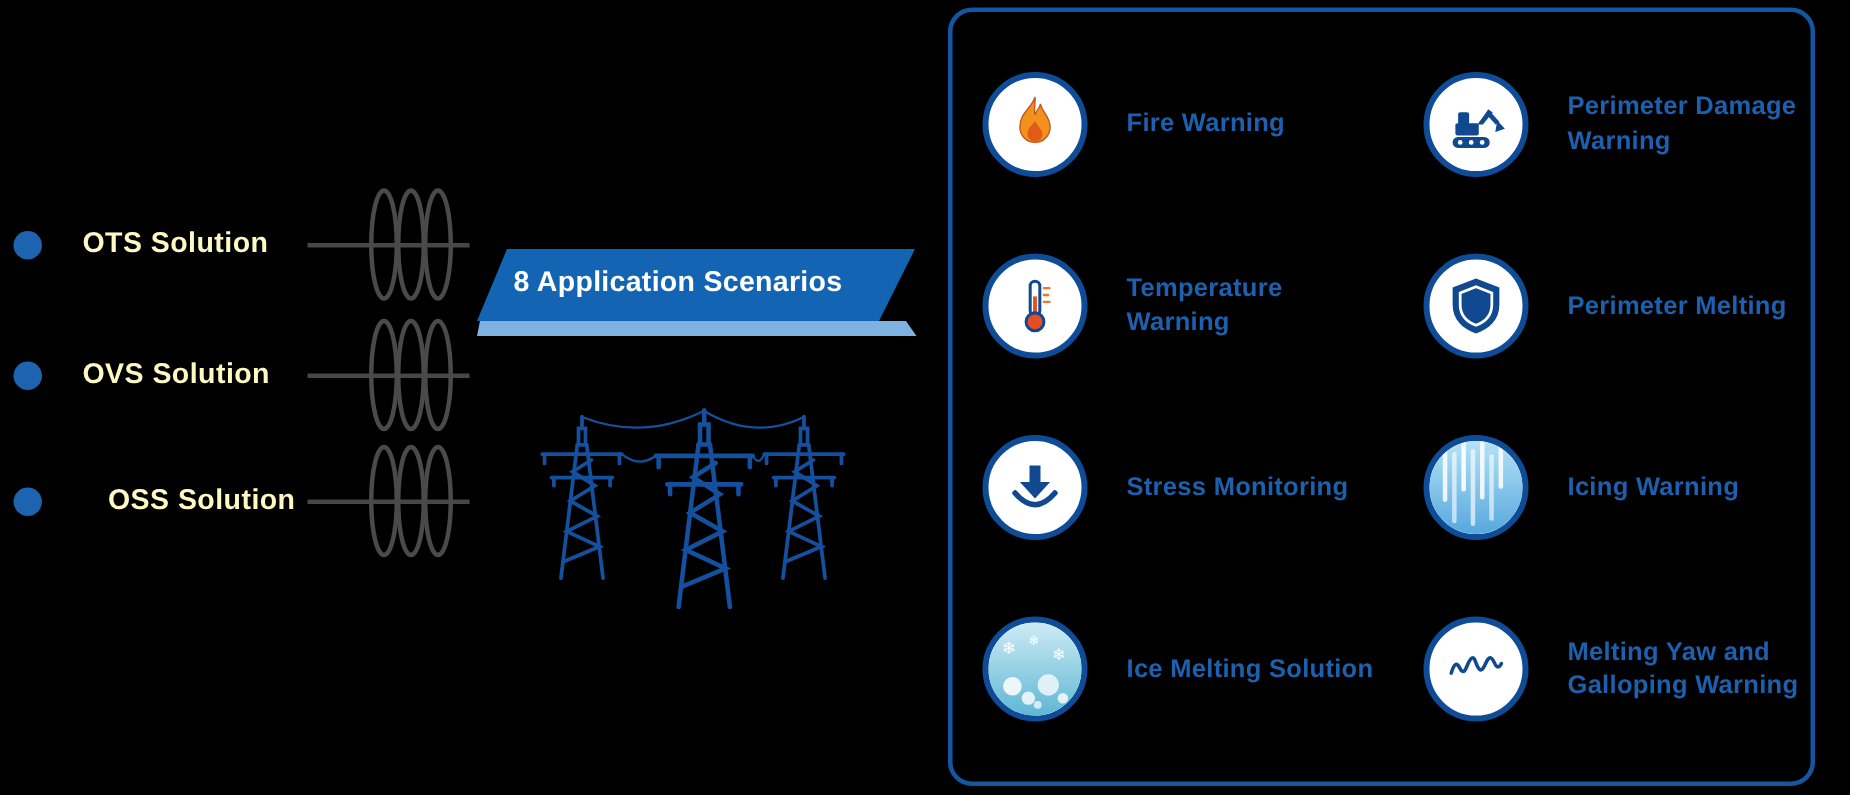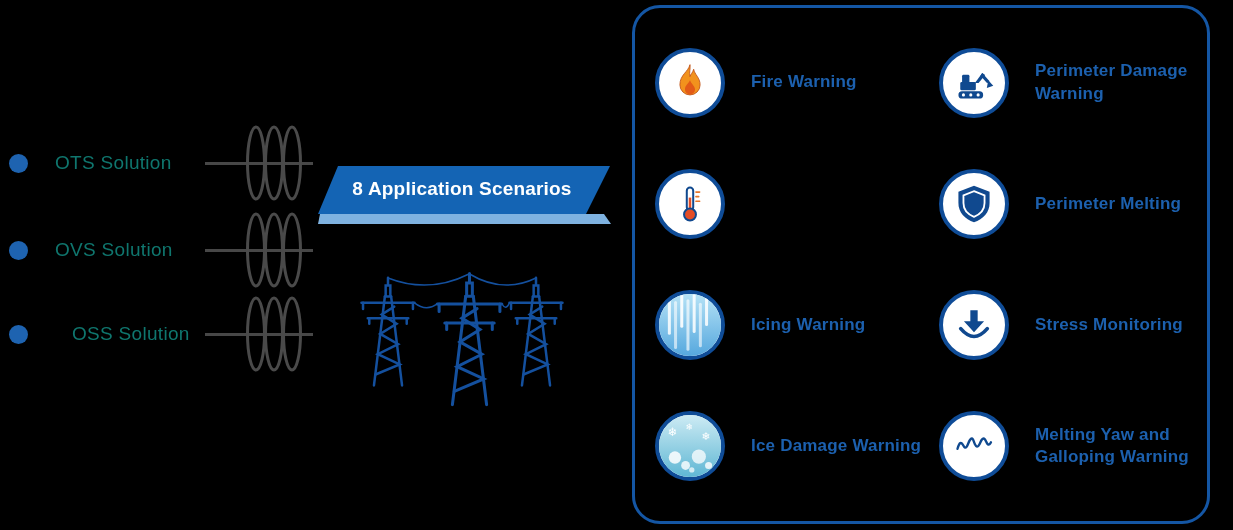--- a/index.html
+++ b/index.html
@@ -3,38 +3,38 @@
 <meta charset="utf-8">
 <style>
   html,body{margin:0;padding:0;background:#000;}
   .canvas{
     position:relative;width:1233px;height:530px;background:#000;overflow:hidden;
     font-family:"Liberation Sans",sans-serif;
   }
   
   .solution-row{position:absolute;left:0;height:30px;display:flex;align-items:center;}
   .dot{width:19px;height:19px;border-radius:50%;background:#1E63B0;margin-left:9px;margin-right:27px;flex:0 0 auto;}
-  .sol-label{font-size:19px;font-weight:normal;color:#0f766e;letter-spacing:.3px;white-space:nowrap;}
+  .sol-label{font-size:19px;font-weight:bold;color:#fef9c3;letter-spacing:.3px;white-space:nowrap;}
   .fiber-line{position:absolute;background:#474747;height:3px;width:108px;left:205px;}
   .coil{position:absolute;left:243px;}
   
   .banner{position:absolute;left:318px;top:166px;width:295px;height:68px;}
   .banner svg{position:absolute;inset:0;}
   .banner-text{
-    position:absolute;left:10px;top:12px;width:268px;text-align:center;
+    position:absolute;left:0;top:12px;width:268px;text-align:center;
     color:#fff;font-size:19px;font-weight:bold;letter-spacing:.2px;
   }
   
   .towers{position:absolute;left:337px;top:248px;}
   
   .panel{
     position:absolute;left:632px;top:5px;width:578px;height:519px;
-    border:3px solid #1456A4;border-radius:28px;box-sizing:border-box;
+    border:3px solid #1456A4;border-radius:16px;box-sizing:border-box;
     display:grid;grid-template-columns:1fr 1fr;grid-template-rows:repeat(4,1fr);
-    padding:14px 16px 14px 20px;column-gap:16px;
+    padding:14px 16px 14px 20px;column-gap:26px;
   }
   .cell{display:flex;align-items:center;gap:26px;}
   .icon-circle{
     width:62px;height:62px;border:4px solid #0F4C97;border-radius:50%;
     background:#fff;display:flex;align-items:center;justify-content:center;
     flex:0 0 auto;overflow:hidden;
   }
   .icon-circle svg{display:block;}
   .icon-circle.fill svg{width:62px;height:62px;}
   .cell-label{
@@ -150,30 +150,41 @@
 
     <div class="cell">
       <span class="icon-circle">
         <svg width="44" height="44" viewBox="0 0 48 48">
           <rect x="20.5" y="6" width="7" height="25" rx="3.5" fill="none" stroke="#10498F" stroke-width="2.2"></rect>
           <rect x="22.6" y="17" width="2.8" height="15" fill="#E44D26"></rect>
           <circle cx="24" cy="35.5" r="6.5" fill="#E44D26" stroke="#10498F" stroke-width="2.2"></circle>
           <path d="M30.5 11 h4 M30.5 16 h3 M30.5 21 h4" stroke="#E8762B" stroke-width="1.8" stroke-linecap="round"></path>
         </svg>
       </span>
+      <span class="cell-label">Temperature Warning</span>
     </div>
 
     <div class="cell">
       <span class="icon-circle">
         <svg width="44" height="44" viewBox="0 0 48 48">
           <path d="M24 4 L41 10.5 V23 c0 10.5 -7 17.5 -17 21 c-10 -3.5 -17 -10.5 -17 -21 V10.5 Z" fill="#10498F"></path>
           <path d="M24 10 L35.5 14.5 V23 c0 7.3 -4.6 12.3 -11.5 15 c-6.9 -2.7 -11.5 -7.7 -11.5 -15 V14.5 Z" fill="none" stroke="#fff" stroke-width="2"></path>
         </svg>
       </span>
       <span class="cell-label">Perimeter Melting</span>
+    </div>
+
+    <div class="cell">
+      <span class="icon-circle">
+        <svg width="44" height="44" viewBox="0 0 48 48">
+          <path d="M20 8 h8 v12 h7 L24 32 L13 20 h7 Z" fill="#10498F"></path>
+          <path d="M9.5 28 Q24 45 38.5 28" fill="none" stroke="#10498F" stroke-width="4" stroke-linecap="round"></path>
+        </svg>
+      </span>
+      <span class="cell-label">Stress Monitoring</span>
     </div>
 
     <div class="cell icon-fill">
       <span class="icon-circle fill">
         <svg width="62" height="62" viewBox="0 0 70 70">
           <defs>
             <linearGradient id="gIce" x1="0" y1="0" x2="0" y2="1">
               <stop offset="0" stop-color="#B5E2F6"></stop>
                 <stop offset="1" stop-color="#56A8DE"></stop>
             </linearGradient>
@@ -187,30 +198,20 @@
             <rect x="38" y="0" width="3.4" height="44" rx="1.7" opacity="0.85"></rect>
             <rect x="45" y="10" width="3.4" height="50" rx="1.7" opacity="0.6"></rect>
             <rect x="52" y="0" width="3.4" height="36" rx="1.7" opacity="0.85"></rect>
           </g>
         </svg>
       </span>
       <span class="cell-label">Icing Warning</span>
     </div>
 
     <div class="cell">
-      <span class="icon-circle">
-        <svg width="44" height="44" viewBox="0 0 48 48">
-          <path d="M20 8 h8 v12 h7 L24 32 L13 20 h7 Z" fill="#10498F"></path>
-          <path d="M9.5 28 Q24 45 38.5 28" fill="none" stroke="#10498F" stroke-width="4" stroke-linecap="round"></path>
-        </svg>
-      </span>
-      <span class="cell-label">Stress Monitoring</span>
-    </div>
-
-    <div class="cell">
       <span class="icon-circle fill">
         <svg width="62" height="62" viewBox="0 0 70 70">
           <defs>
             <linearGradient id="gMelt" x1="0" y1="0" x2="0" y2="1">
               <stop offset="0" stop-color="#CDEBF4"></stop>
                 <stop offset="1" stop-color="#5FB7D4"></stop>
             </linearGradient>
           </defs>
           <rect width="70" height="70" fill="url(#gMelt)"></rect>
           <g fill="#fff">
@@ -220,21 +221,21 @@
             <circle cx="56" cy="57" r="4" opacity="0.8"></circle>
             <circle cx="37" cy="62" r="3" opacity="0.7"></circle>
           </g>
           <g fill="#fff" font-family="'DejaVu Sans',sans-serif">
             <text x="10" y="24" font-size="13">❄</text>
             <text x="30" y="17" font-size="10">❄</text>
             <text x="48" y="28" font-size="12">❄</text>
           </g>
         </svg>
       </span>
-      <span class="cell-label">Ice Damage Warning</span>
+      <span class="cell-label">Ice Melting Solution</span>
     </div>
 
     <div class="cell">
       <span class="icon-circle">
         <svg width="44" height="44" viewBox="0 0 48 48">
           <path d="M6 27 C8 20 10 19 12 23 C13.5 26 15 27 16.5 24 C18 21 19 17 21 16 C23 15 23.5 19 25 22 C26.5 25 28 26 30 22 C31.5 19 33 15 35 16 C37 17 37.5 21 39 22 C40.5 23 41.5 22 42.5 20" fill="none" stroke="#10498F" stroke-width="2.6" stroke-linecap="round"></path>
         </svg>
       </span>
       <span class="cell-label">Melting Yaw and Galloping Warning</span>
     </div>

